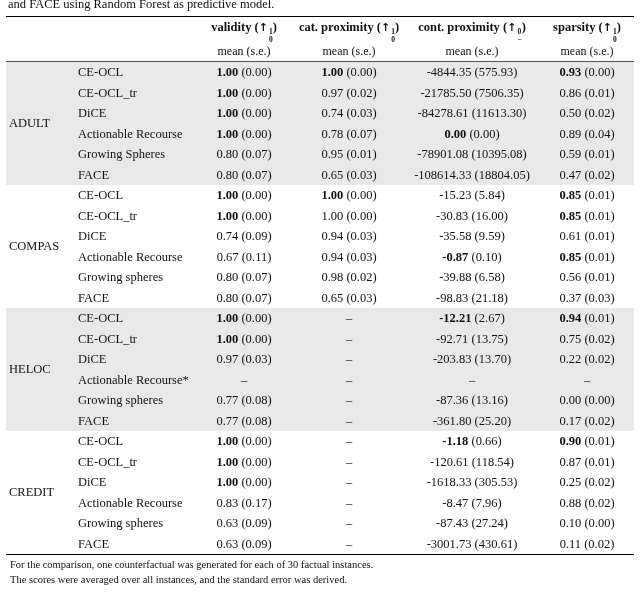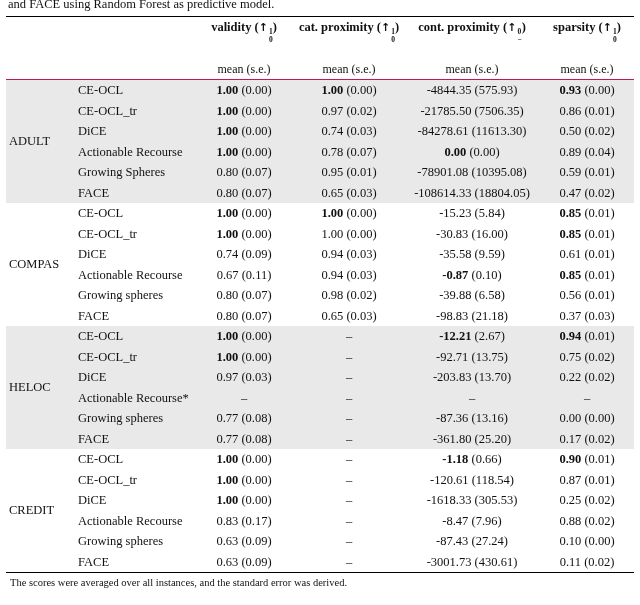--- a/index.html
+++ b/index.html
@@ -58,21 +58,21 @@
   }
   .h-title {
     font-weight: bold;
     text-align: center;
     white-space: nowrap;
   }
   .h-sub {
     font-weight: normal;
     text-align: center;
     font-size: 12px;
-    margin-top: 19px;
+    margin-top: 1px;
   }
   .supsub {
     display: inline-flex;
     flex-direction: column;
     align-items: flex-start;
     font-size: 7.5px;
     line-height: 1.05;
     vertical-align: -3px;
     margin: 0 0 0 1px;
   }
@@ -306,16 +306,17 @@
           <td class="method-cell">FACE</td>
           <td class="metric-cell"><span>0.63</span><span> (0.09)</span></td>
           <td class="metric-cell"><span>–</span></td>
           <td class="metric-cell"><span>-3001.73</span><span> (430.61)</span></td>
           <td class="metric-cell"><span>0.11</span><span> (0.02)</span></td>
         </tr>
       </tbody>
   </table>
 
   <div class="footnotes">
+    <div>For the comparison, one counterfactual was generated for each of 30 factual instances.</div>
     <div>The scores were averaged over all instances, and the standard error was derived.</div>
   </div>
 
 </div>
 
 </body></html>

